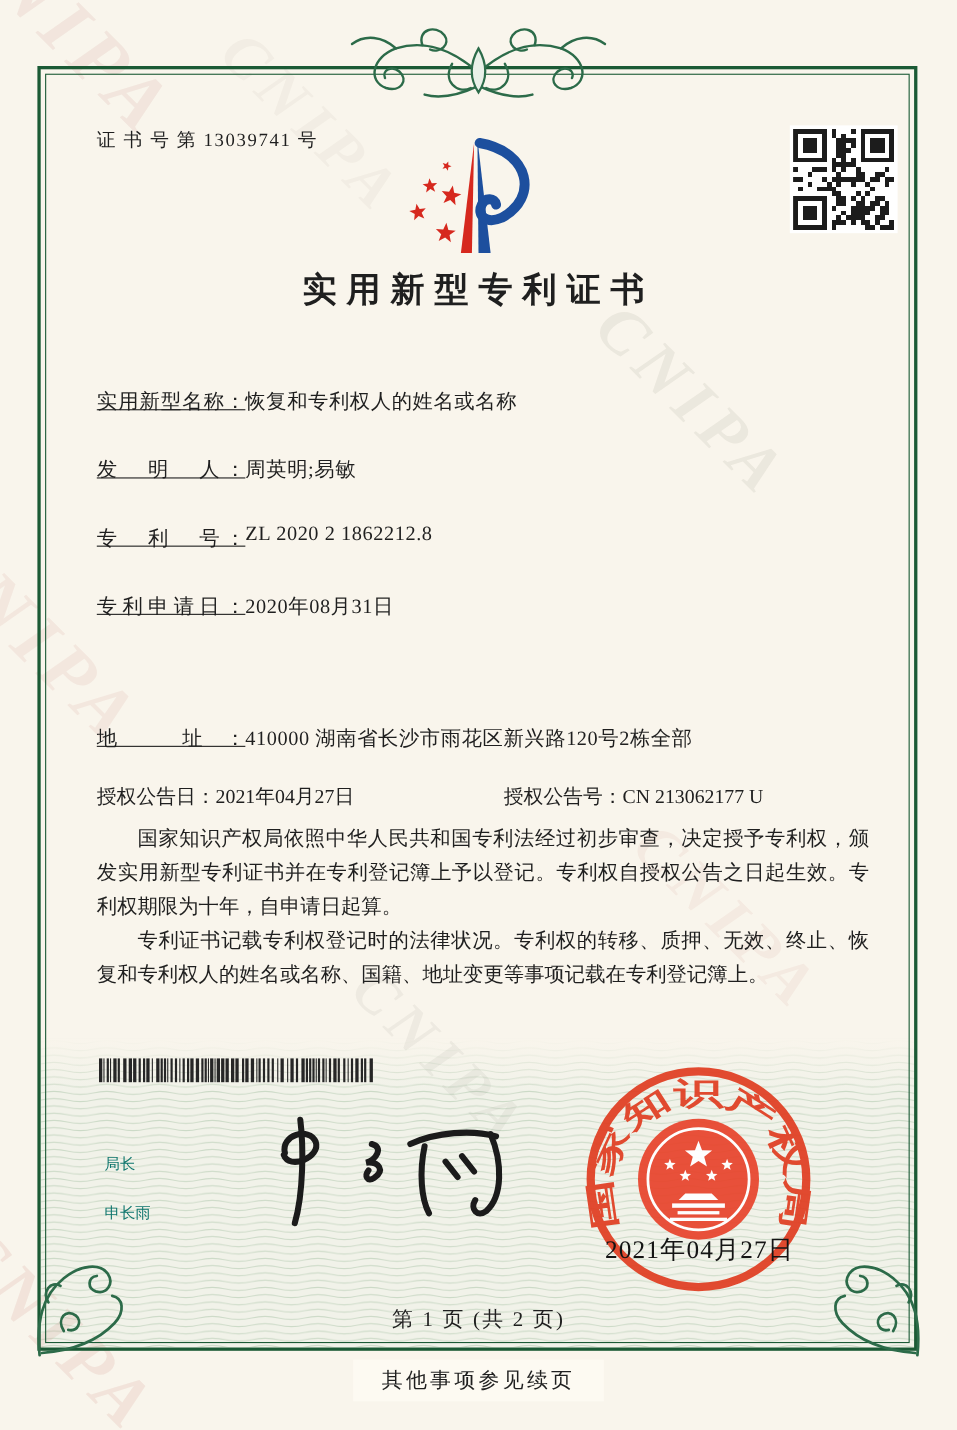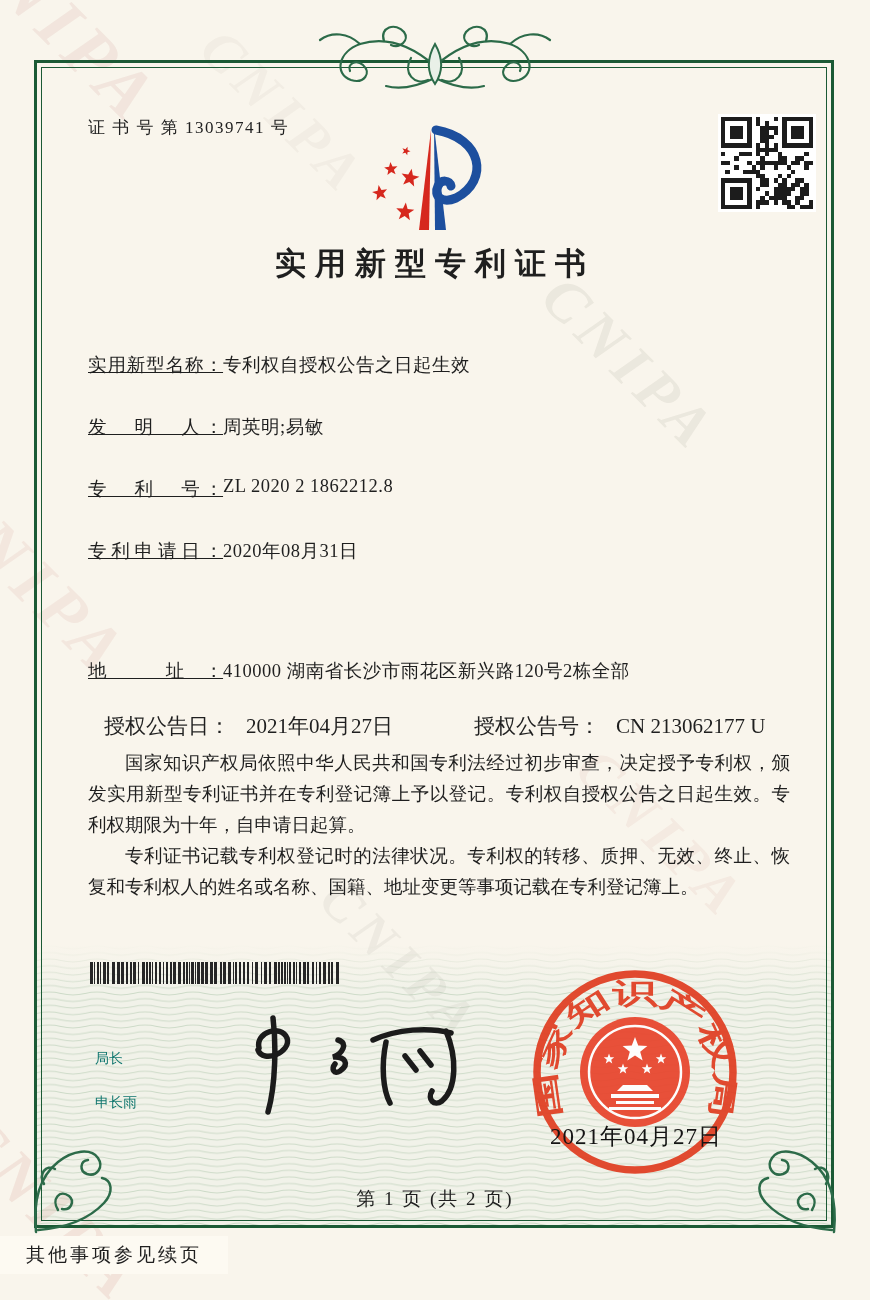--- a/index.html
+++ b/index.html
@@ -17,39 +17,39 @@
   
   #certno{left:88px;top:116px;font-size:17px;letter-spacing:1.5px;z-index:2;}
   #logo{left:330px;top:110px;z-index:2;}
   #qr{left:718px;top:114px;width:92px;height:92px;background:#fff;padding:3px;z-index:2;}
   #title{left:0;top:243px;width:100%;text-align:center;font-size:31px;font-weight:700;
          letter-spacing:9px;z-index:2;}
   
   .frow{position:absolute;left:88px;width:710px;font-size:18.5px;z-index:2;}
   .flabel{display:inline-block;width:7.3em;text-align:justify;text-align-last:justify;vertical-align:top;text-decoration:underline;}
   .fvalue{letter-spacing:.5px;}
-  .gl{font-size:21px;margin-left:16px;}
+  .gl{font-size:18px;}
   #grantrow{position:absolute;left:88px;top:712px;width:710px;z-index:2;font-size:18.5px;}
   #grantrow .right{position:absolute;left:370px;top:0;}
   
   #body-text{left:88px;top:748px;width:702px;font-size:18.5px;line-height:31px;
              text-align:justify;z-index:2;}
   #body-text p{margin:0;text-indent:2em;}
   
   #barcode{left:90px;top:962px;z-index:2;}
   #signoff{left:95px;top:1036px;z-index:2;font-family:"Liberation Sans","DejaVu Sans",sans-serif;
            font-size:14px;font-weight:500;line-height:44px;color:#0f766e;}
   #signature{left:205px;top:1002px;z-index:2;}
   
   #seal{left:528px;top:960px;z-index:3;}
   #seal-date{left:520px;top:1121px;width:232px;text-align:center;font-size:23px;
              letter-spacing:1px;color:#141414;z-index:4;}
   
   #pageinfo{left:0;top:1186px;width:100%;text-align:center;font-size:19px;letter-spacing:2px;z-index:2;}
-  #footnote{left:0;top:1236px;width:100%;text-align:left;z-index:2;}
+  #footnote{left:0;top:1236px;width:100%;text-align:center;z-index:2;}
   #footnote span{display:inline-block;background:#fdfaf2;padding:6px 26px;font-size:19px;letter-spacing:3px;}
   
   .orn{z-index:2;pointer-events:none;}
 </style>
 </head>
 <body>
 
 <div id="page">
 
   <div class="wm abs" style="left:-70px;top:-20px;font-size:72px;color:rgba(208,150,140,.16);">CNIPA</div>
@@ -338,21 +338,21 @@
       <rect x="15" y="20" width="1" height="1" fill="#1c1c1c"></rect>
       <rect x="16" y="20" width="1" height="1" fill="#1c1c1c"></rect>
       <rect x="18" y="20" width="1" height="1" fill="#1c1c1c"></rect>
       <rect x="19" y="20" width="1" height="1" fill="#1c1c1c"></rect>
       <rect x="20" y="20" width="1" height="1" fill="#1c1c1c"></rect>
     </svg>
 
   <div id="title" class="abs">实用新型专利证书</div>
 
   <div class="frow" style="top:352px;">
-    <span class="flabel">实用新型名称：</span><span class="fvalue">专利权自授权公告之日起生效</span>
+    <span class="flabel">实用新型名称：</span><span class="fvalue">恢复和专利权人的姓名或名称</span>
   </div>
   <div class="frow" style="top:414px;">
     <span class="flabel">发　明　人：</span><span class="fvalue">周英明;易敏</span>
   </div>
   <div class="frow" style="top:476px;">
     <span class="flabel">专　利　号：</span><span class="fvalue">ZL 2020 2 1862212.8</span>
   </div>
   <div class="frow" style="top:538px;">
     <span class="flabel">专利申请日：</span><span class="fvalue">2020年08月31日</span>
   </div>

